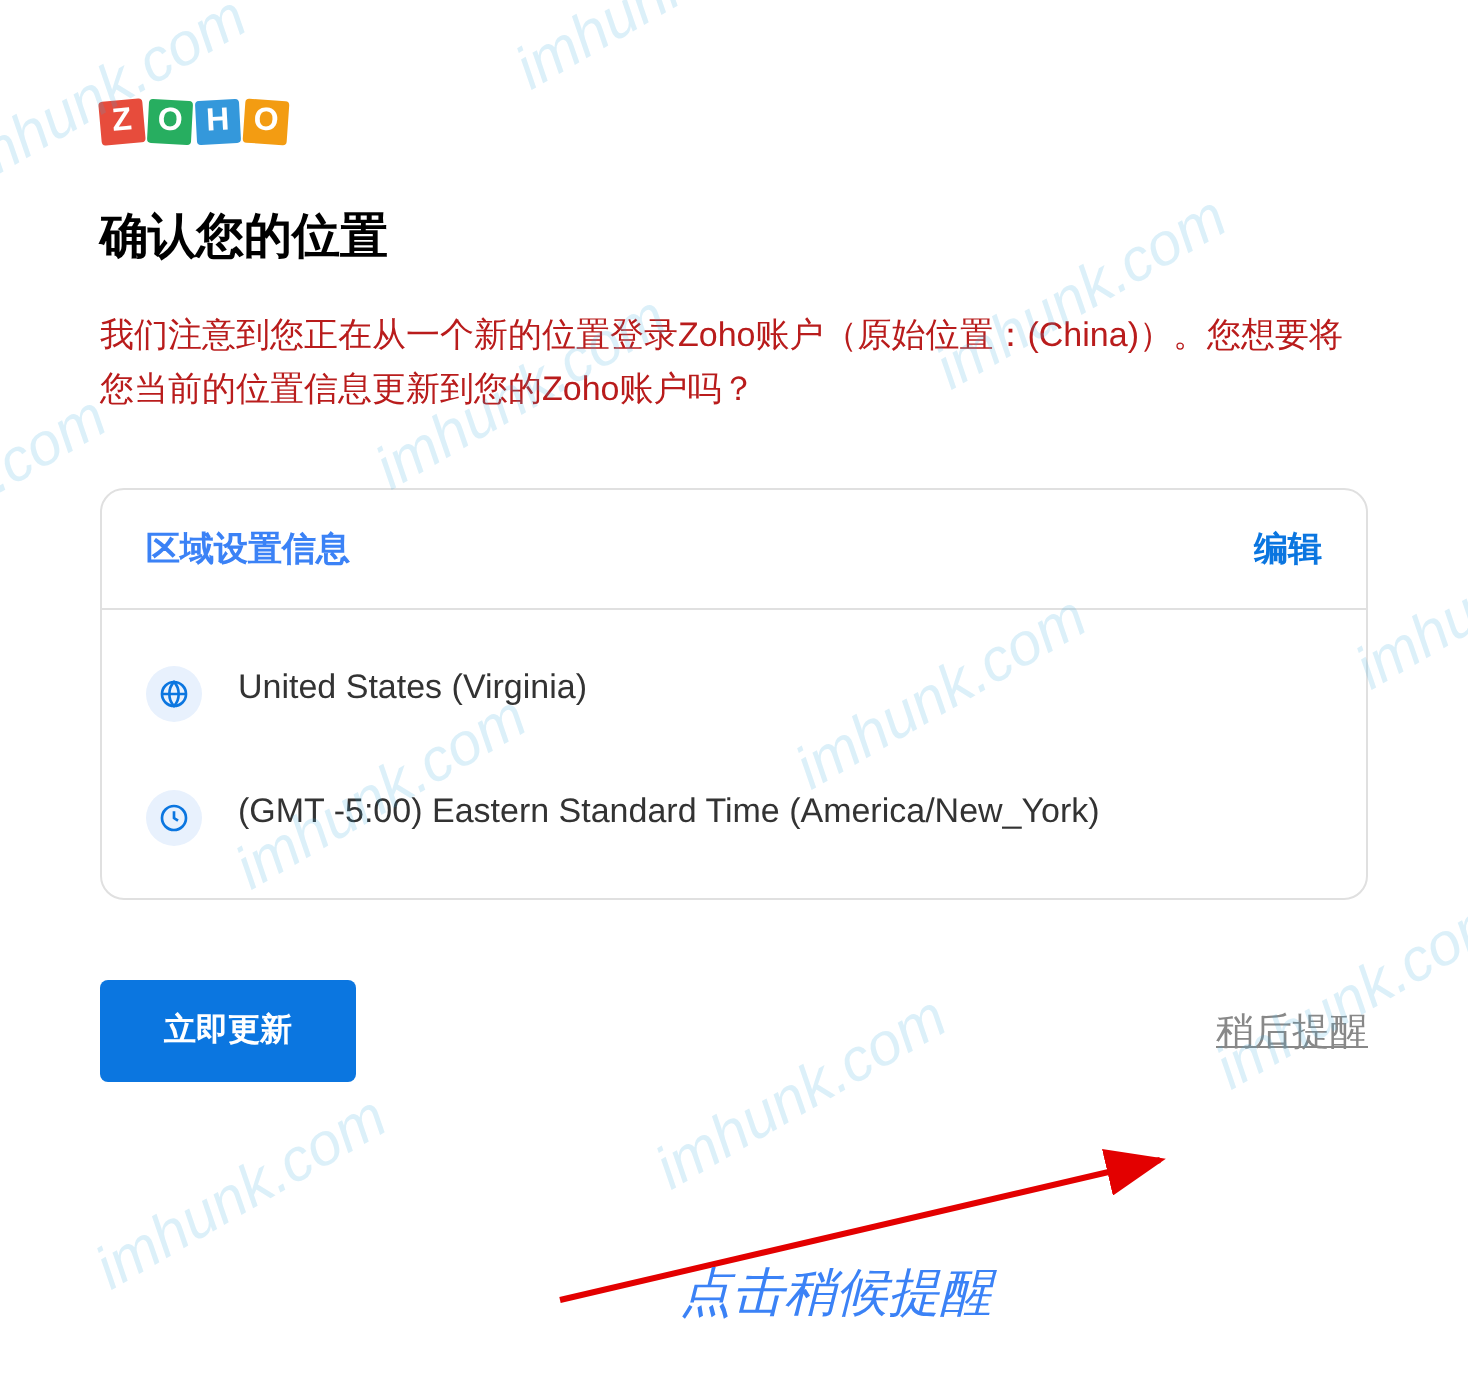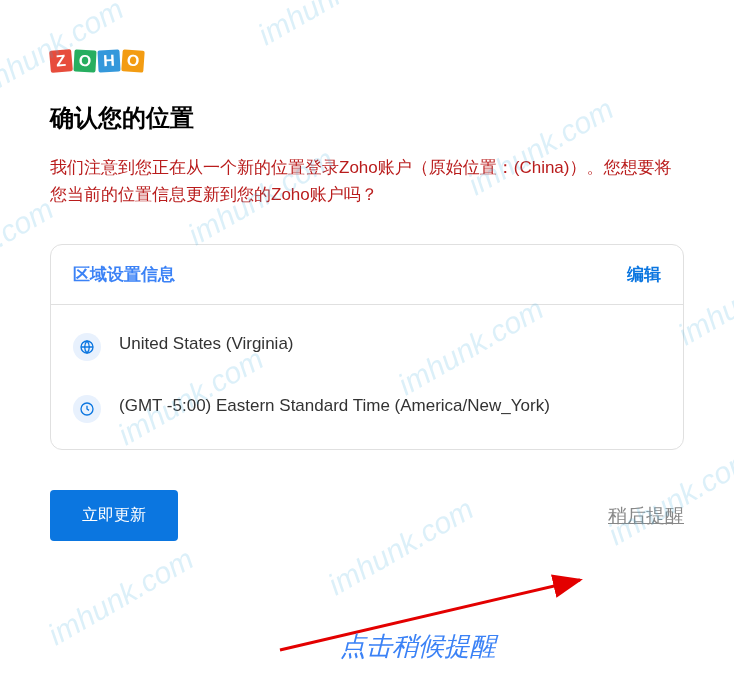--- a/index.html
+++ b/index.html
@@ -104,21 +104,21 @@
       align-items: center;
       justify-content: space-between;
       margin-top: 40px;
     }
     .primary-btn {
       background: #0b76e0;
       color: #fff;
       border: none;
       padding: 15px 32px;
       font-size: 16px;
-      font-weight: 400;
+      font-weight: 700;
       border-radius: 4px;
       cursor: pointer;
     }
     .secondary-link {
       font-size: 19px;
       color: #888;
       text-decoration: underline;
       cursor: pointer;
     }
     .annotation {

